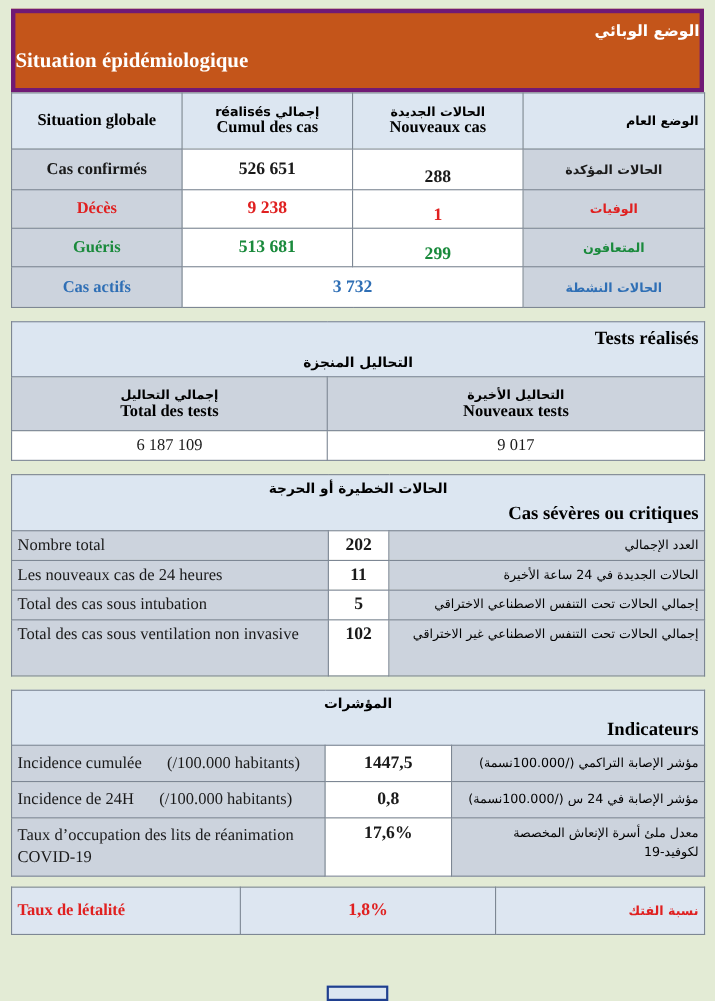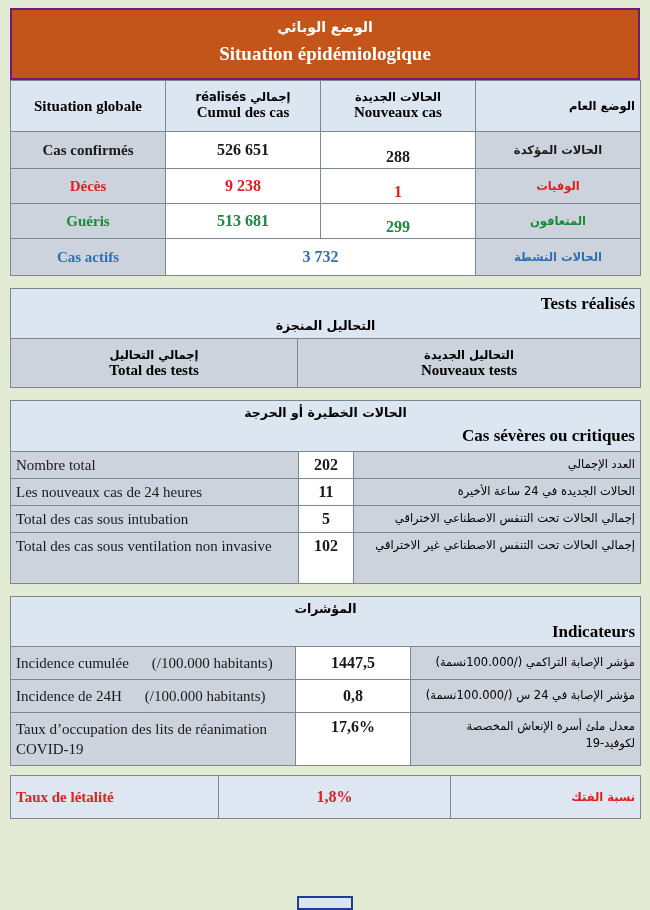--- a/index.html
+++ b/index.html
@@ -20,23 +20,22 @@
     height: 910px;
     box-sizing: border-box;
     padding: 8px 10px 0 10px;
     background: #e3ebd5;
   }
 
   
   .banner {
     background: #c4551a;
     color: #ffffff;
-    text-align: center;
     padding: 7px 0 9px 0;
-    border: 2px solid #701a75;
+    border: 4px solid #701a75;
     box-sizing: border-box;
   }
   .banner .ar {
     font-family: "DejaVu Sans", sans-serif;
     font-size: 14px;
     font-weight: bold;
     direction: rtl;
     line-height: 1.5;
   }
   .banner .fr {
@@ -248,22 +247,30 @@
           <div class="section-title-fr">Tests réalisés</div>
           <div class="section-title-ar">التحاليل المنجزة</div>
         </td>
       </tr>
       <tr>
         <td class="grayblue ctr" style="height:44px">
           <div class="ar-txt" style="text-align:center">إجمالي التحاليل</div>
           <div class="fr-txt">Total des tests</div>
         </td>
         <td class="grayblue ctr">
-          <div class="ar-txt" style="text-align:center">التحاليل الجديدة</div>
+          <div class="ar-txt" style="text-align:center">التحاليل الأخيرة</div>
           <div class="fr-txt">Nouveaux tests</div>
+        </td>
+      </tr>
+      <tr>
+        <td class="white" style="height:22px">
+          <span class="num-sm c-black" style="display:block">6 187 109</span>
+        </td>
+        <td class="white">
+          <span class="num-sm c-black" style="display:block">9 017</span>
         </td>
       </tr>
     </tbody>
   </table>
 
   <div class="sp"></div>
 
   <table class="tbl">
     <colgroup>
       <col style="width:288px">

